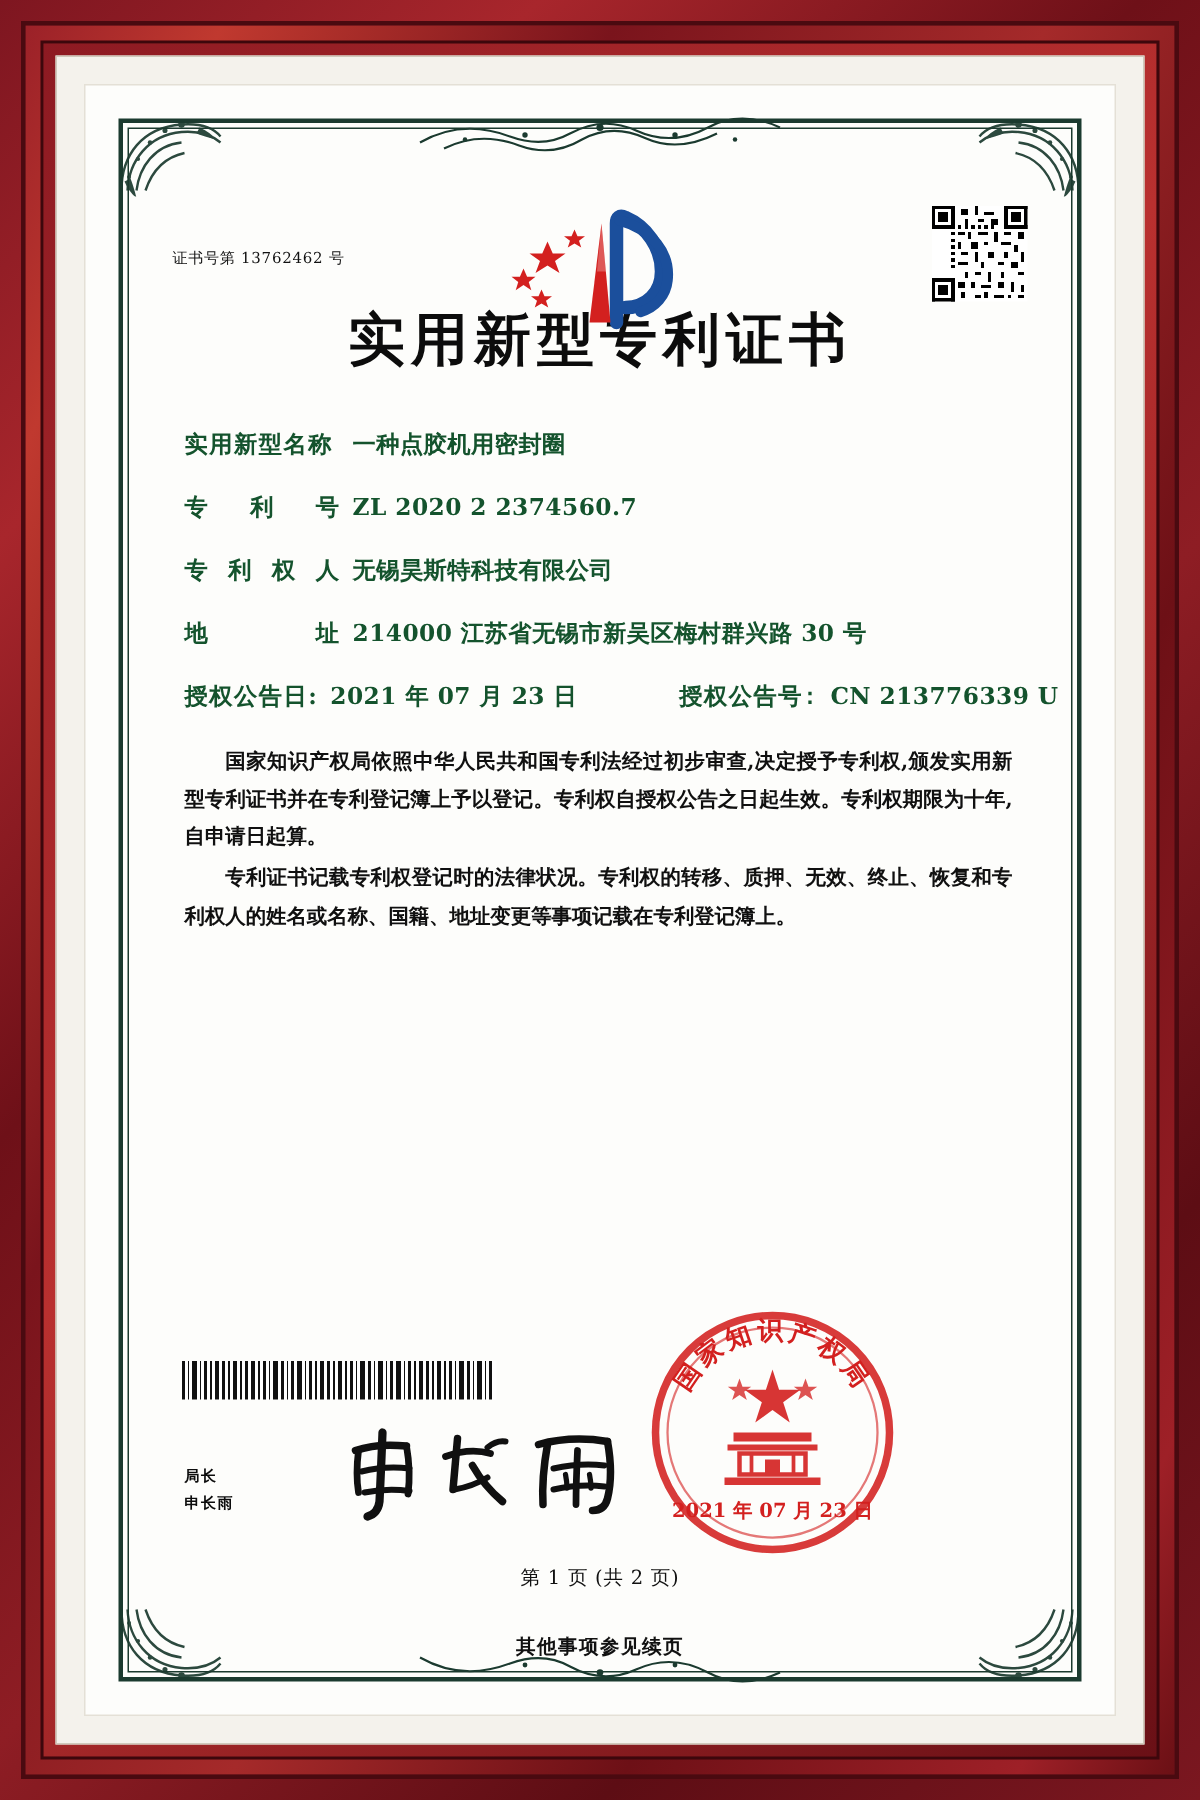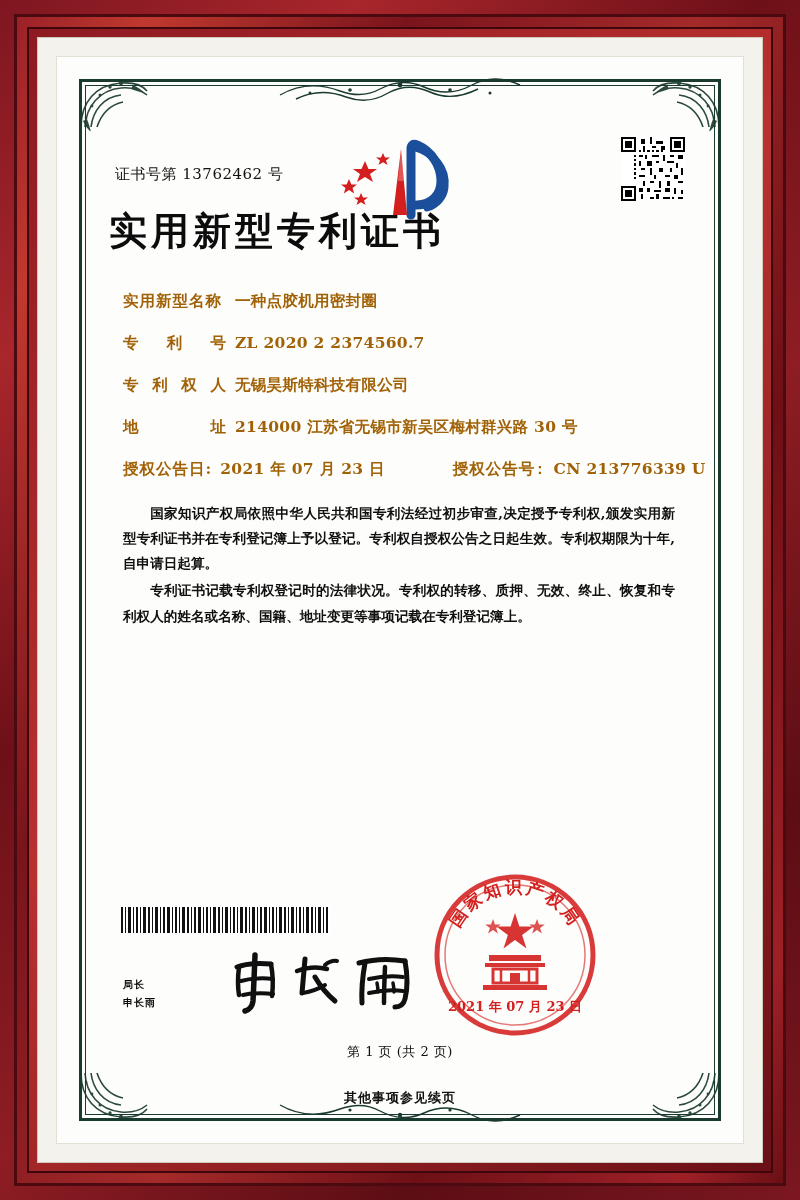--- a/index.html
+++ b/index.html
@@ -98,21 +98,21 @@
   }
 
   
   .content {
     position: absolute;
     left: 52px; top: 56px; right: 52px; bottom: 52px;
     font-family: "DejaVu Sans", sans-serif;
   }
 
   .cert-no {
-    font-size: 15px;
+    font-size: 10px;
     color: #111;
     letter-spacing: .5px;
     margin-top: 52px;
     margin-left: 6px;
     font-family: "DejaVu Serif", serif;
   }
 
   
   .logo-wrap {
     position: absolute;
@@ -126,34 +126,35 @@
   
   .qr {
     position: absolute;
     right: 6px;
     top: 24px;
     width: 64px;
     height: 64px;
   }
 
   .title {
+    text-align: center;
     font-family: "DejaVu Serif", serif;
     font-weight: bold;
     font-size: 38px;
     letter-spacing: 4px;
     color: #0c0c0c;
     margin-top: 22px;
   }
 
   .fields {
     margin-top: 34px;
     padding-left: 14px;
     padding-right: 10px;
     font-family: "DejaVu Serif", serif;
-    color: #a16207;
+    color: #14532d;
   }
   .field-row {
     display: flex;
     align-items: baseline;
     font-size: 15.5px;
     margin-bottom: 21px;
     white-space: nowrap;
   }
   .field-label {
     font-weight: bold;

